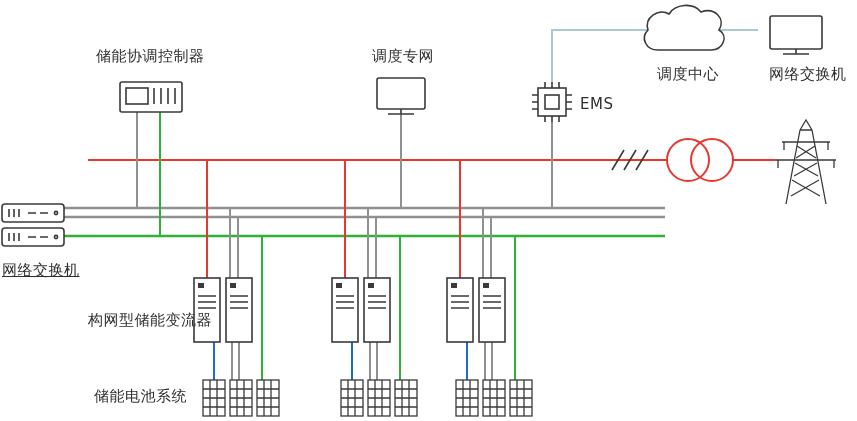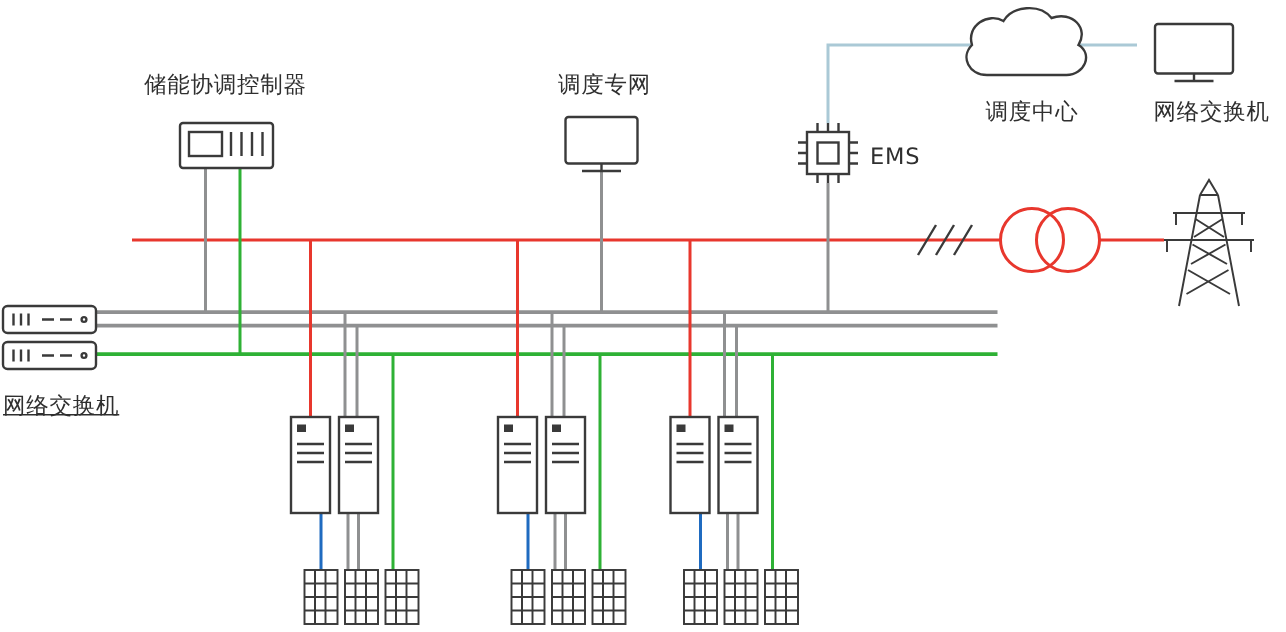--- a/index.html
+++ b/index.html
@@ -201,14 +201,16 @@
     </g>
 
   </svg>
 
   <div class="label" style="left:96px;top:47px;">储能协调控制器</div>
   <div class="label" style="left:372px;top:47px;">调度专网</div>
   <div class="label" style="left:580px;top:95px;">EMS</div>
   <div class="label" style="left:657px;top:65px;">调度中心</div>
   <div class="label" style="left:769px;top:65px;">网络交换机</div>
   <div class="label" style="left:2px;top:261px;text-decoration:underline;">网络交换机</div>
+  <div class="label" style="left:88px;top:311px;">构网型储能变流器</div>
+  <div class="label" style="left:94px;top:387px;">储能电池系统</div>
 
 </div>
 
 </body></html>

